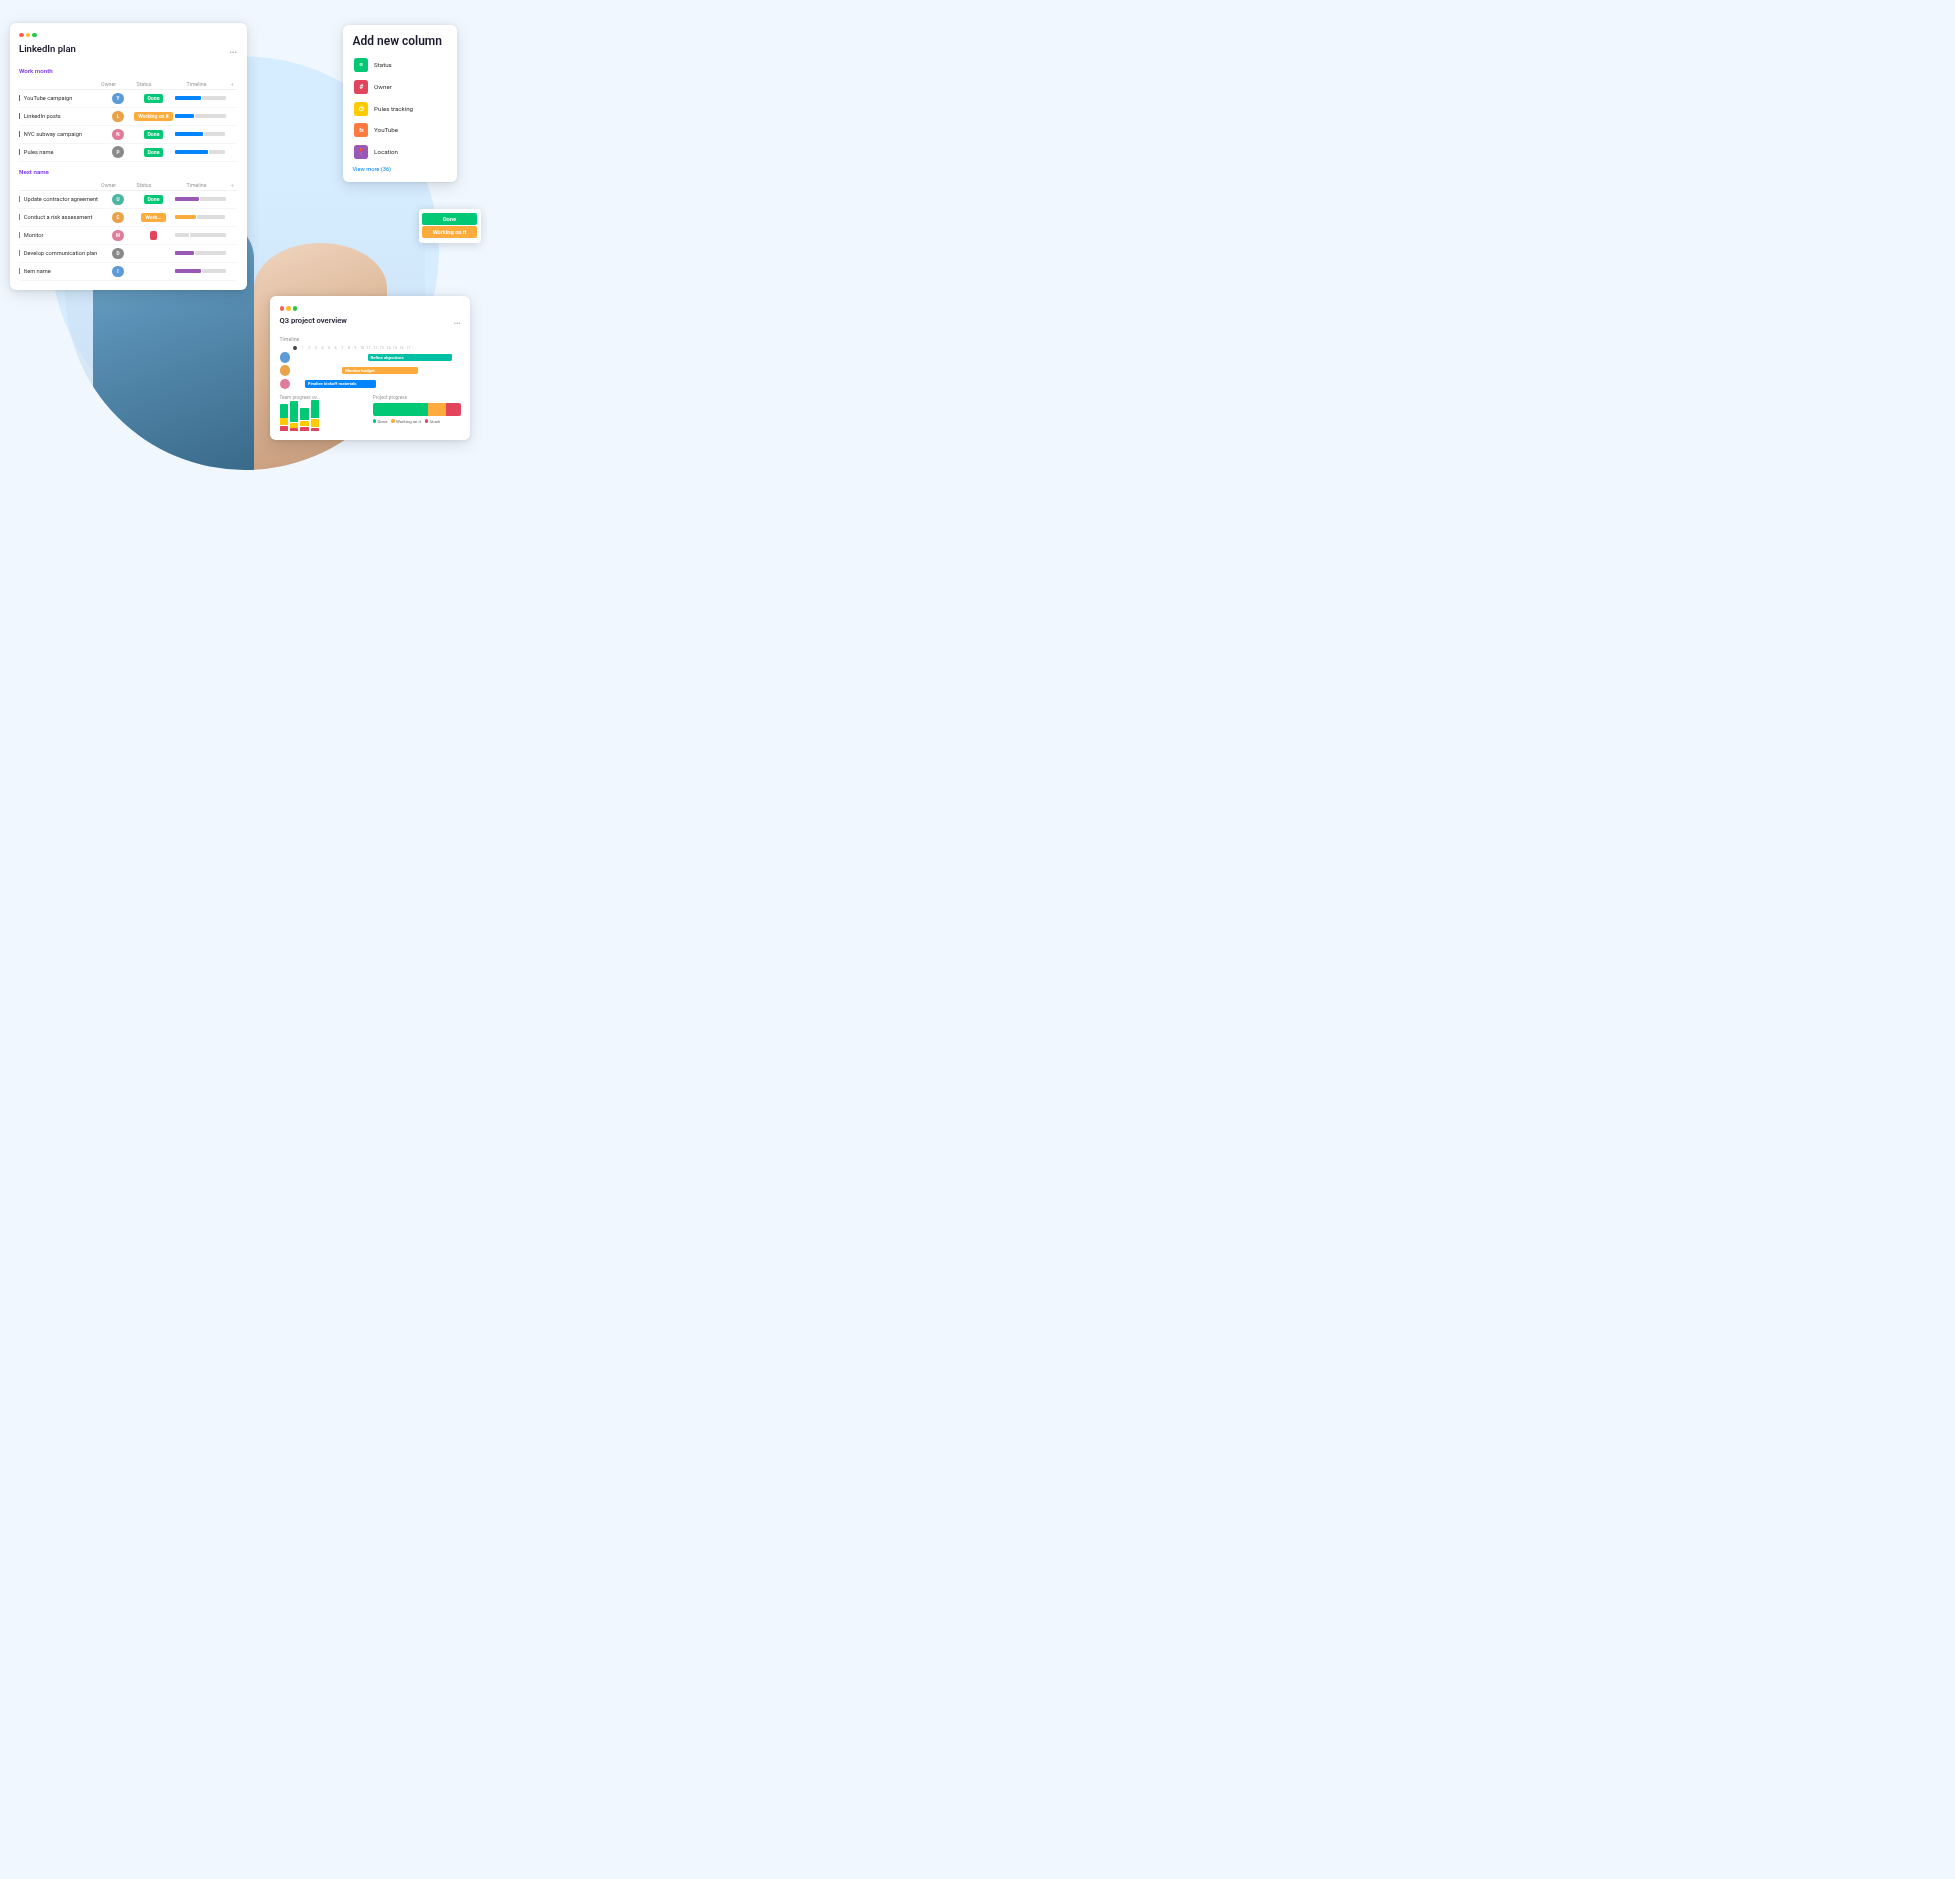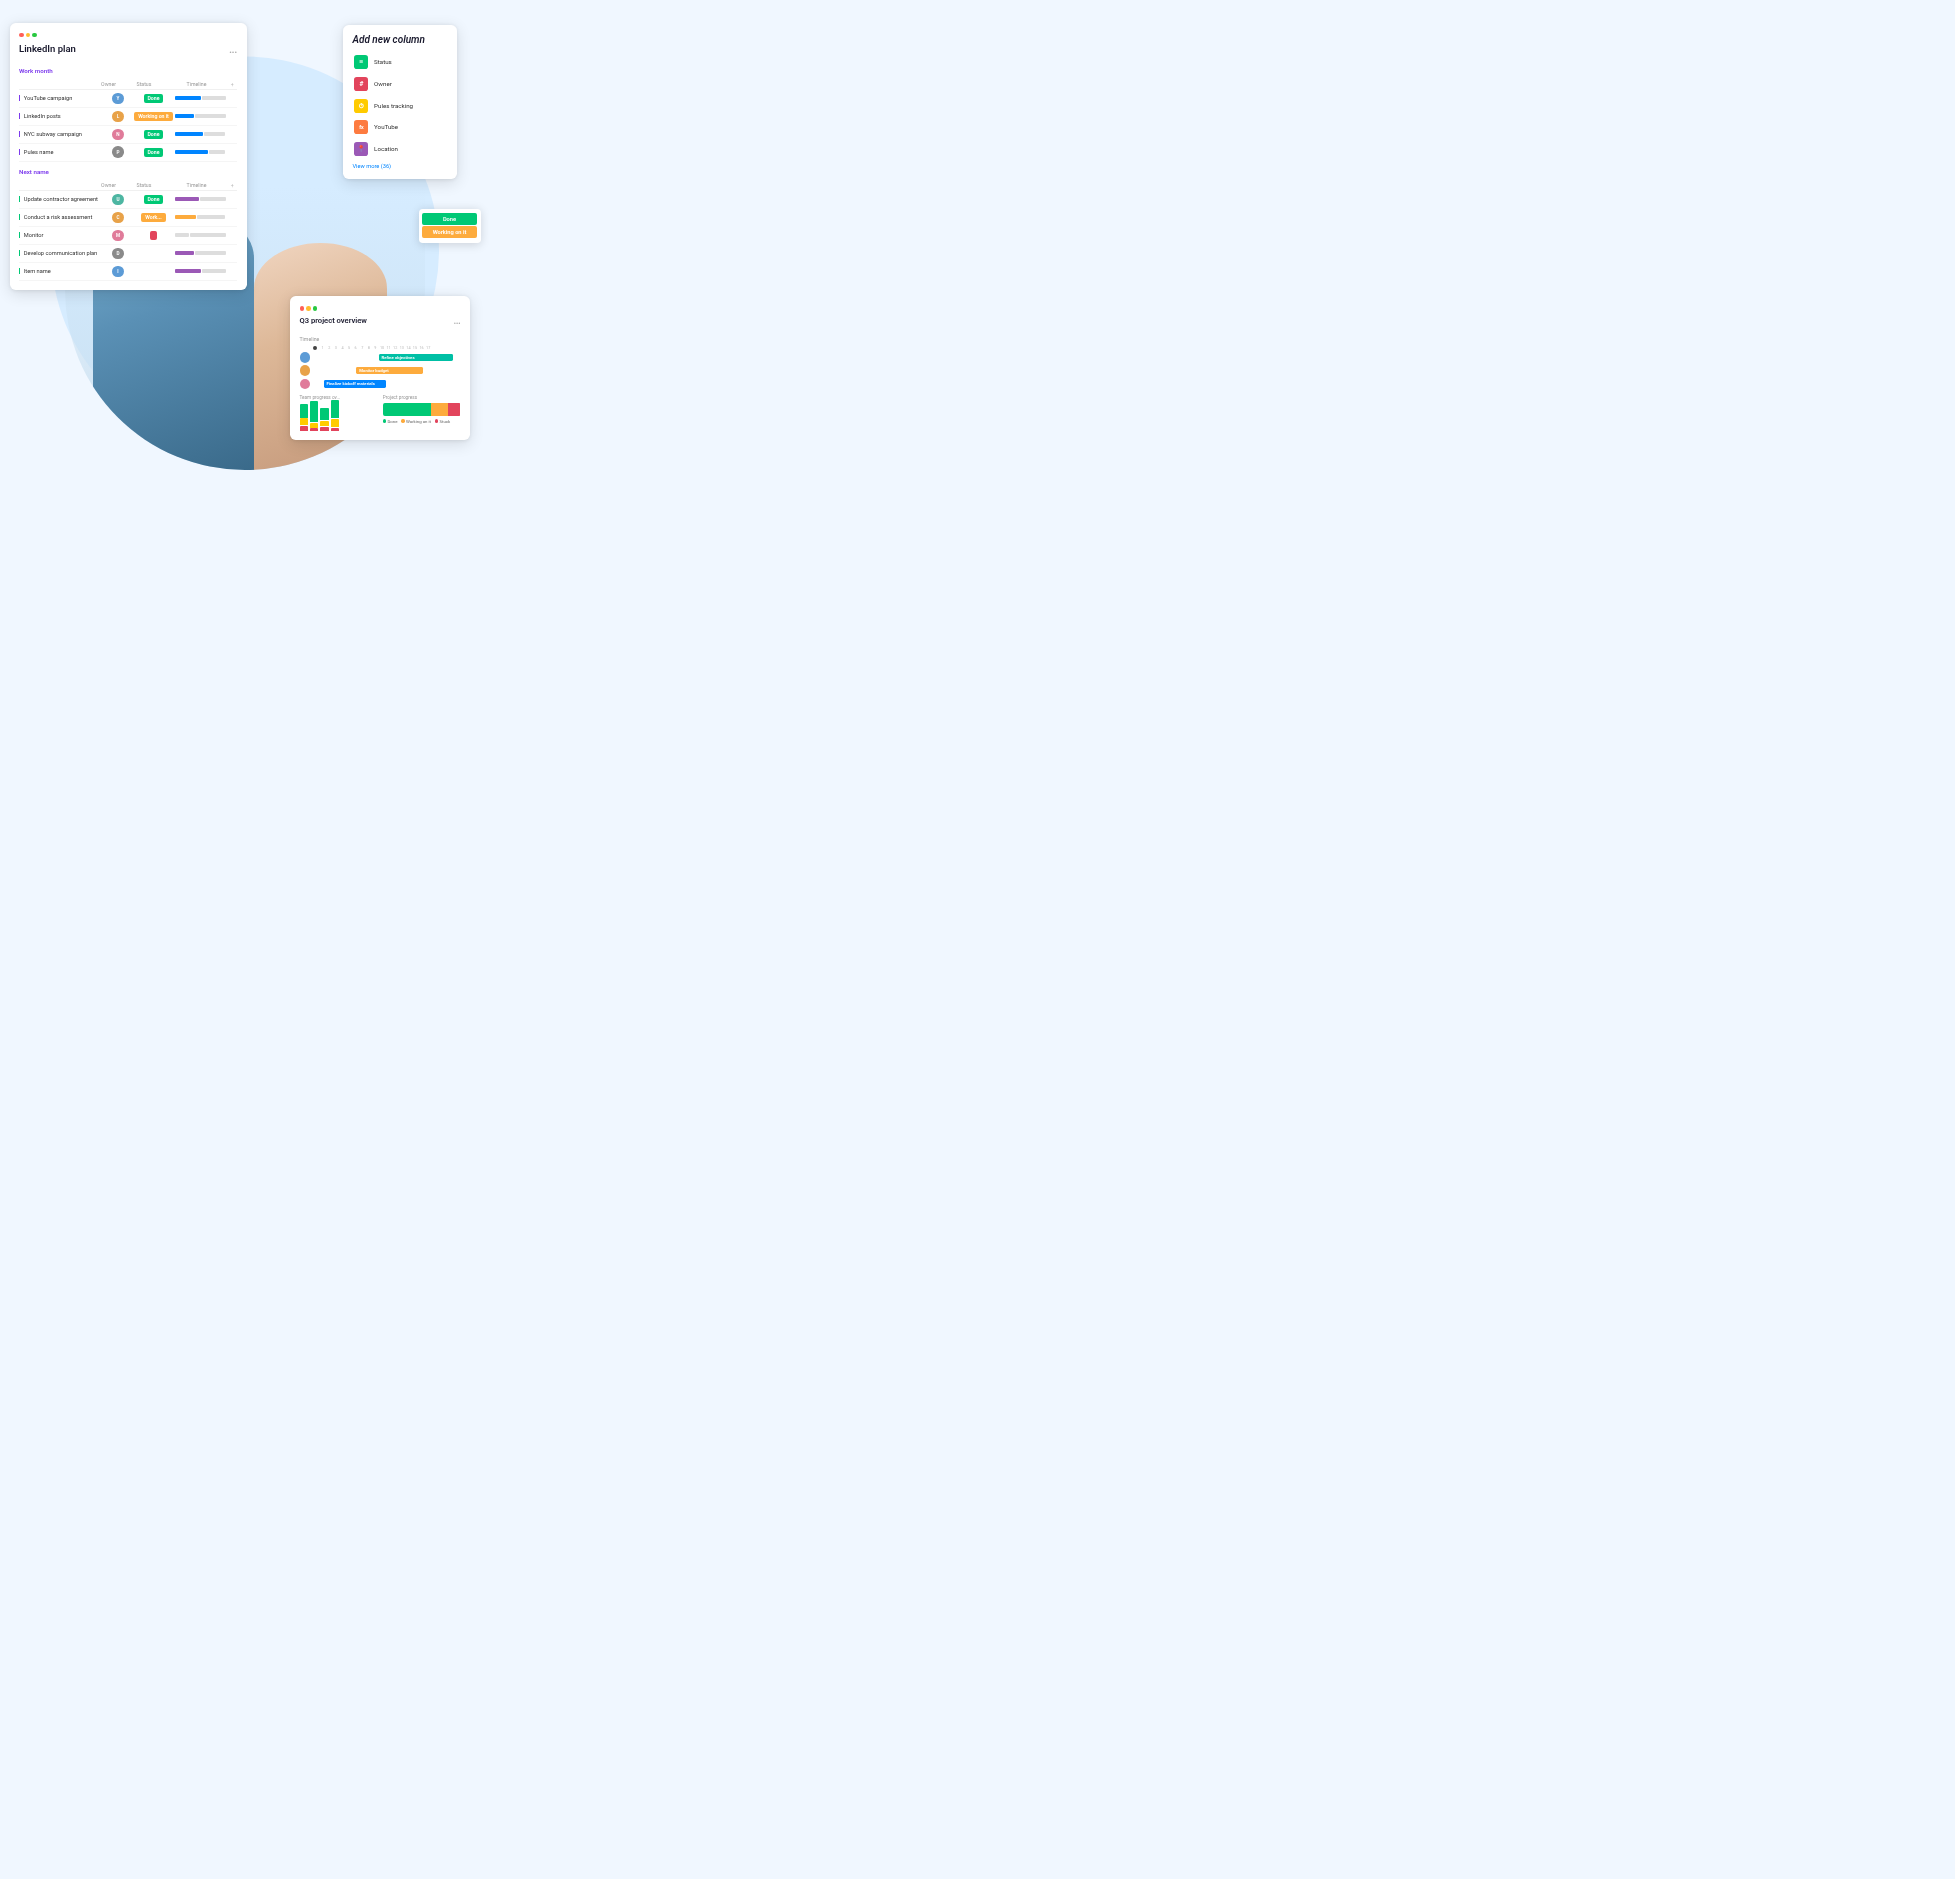--- a/index.html
+++ b/index.html
@@ -195,25 +195,24 @@
     .tl-orange { background: #fdab3d; }
 
     
     .add-column-card {
       top: 24.6px;
       right: 32px;
       width: 114px;
     }
 
     .add-col-title {
-      font-size: 10px;
+      font-size: 12px;
       font-weight: 600;
       color: #1a1a2e;
       margin-bottom: 6.6px;
-      font-style: italic;
     }
 
     .col-item {
       display: flex;
       align-items: center;
       gap: 5.7px;
       padding: 3.8px 1.9px;
       cursor: pointer;
       border-radius: 2.8px;
     }
@@ -244,21 +243,21 @@
       font-size: 5.7px;
       cursor: pointer;
       margin-top: 3.8px;
       display: block;
     }
 
     
     .q3-card {
       bottom: 30px;
       right: 19px;
-      width: 180px;
+      width: 200px;
       min-height: 133px;
     }
 
     .q3-title {
       font-size: 7.6px;
       font-weight: 600;
       color: #1a1a2e;
       margin-bottom: 5.7px;
     }
 

